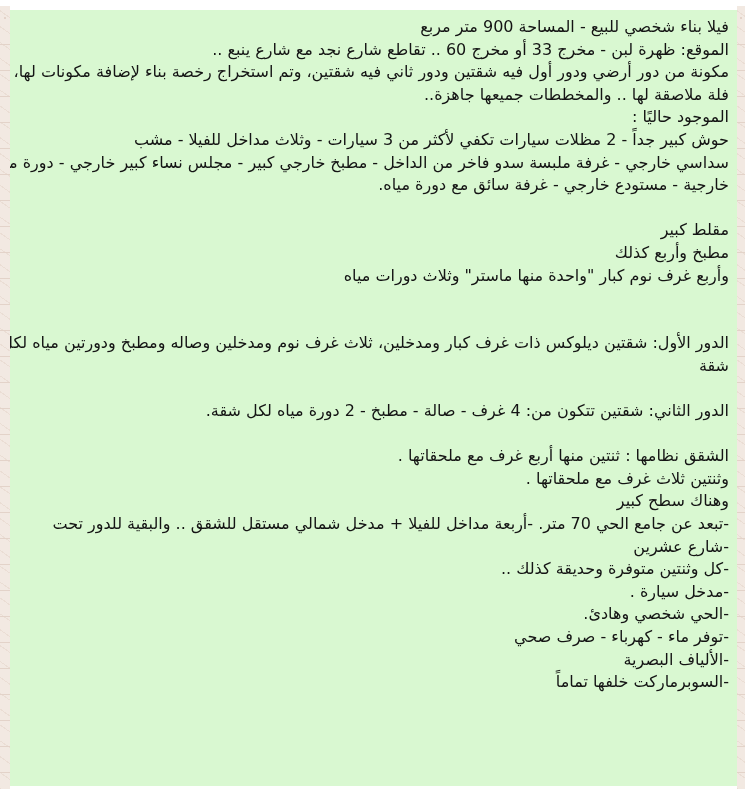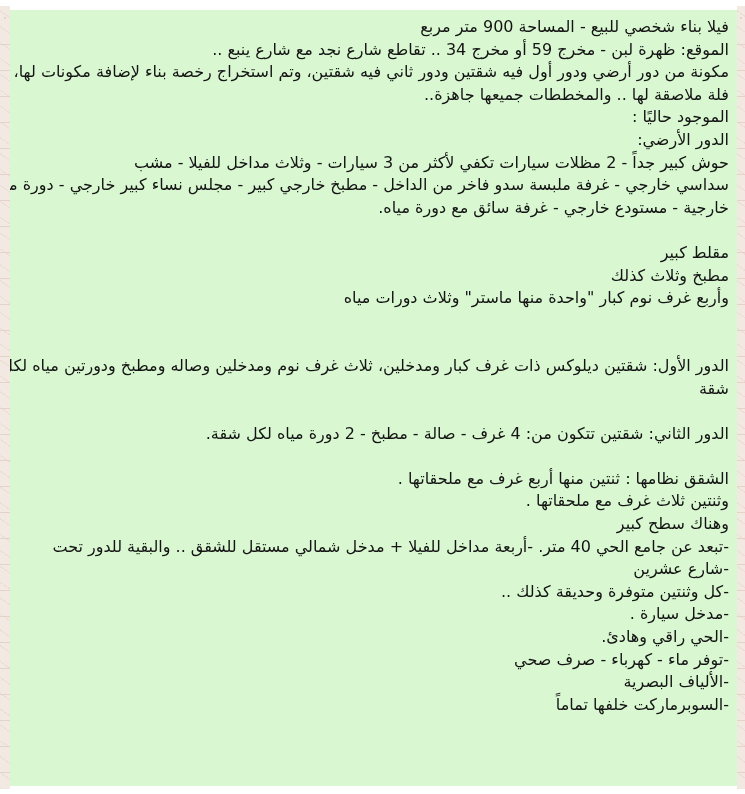--- a/index.html
+++ b/index.html
@@ -47,44 +47,43 @@
 </style>
 </head>
 <body>
 
 <div class="page">
   <div class="wallpaper left"></div>
   <div class="wallpaper right"></div>
 
   <div class="bubble" dir="rtl">
     <div class="line">فيلا بناء شخصي للبيع - المساحة 900 متر مربع</div>
-    <div class="line">الموقع: ظهرة لبن - مخرج 59 أو مخرج 34 .. تقاطع شارع نجد مع شارع ينبع ..</div>
+    <div class="line">الموقع: ظهرة لبن - مخرج 33 أو مخرج 60 .. تقاطع شارع نجد مع شارع ينبع ..</div>
     <div class="line">مكونة من دور أرضي ودور أول فيه شقتين ودور ثاني فيه شقتين، وتم استخراج رخصة بناء لإضافة مكونات لها، لبناء</div>
     <div class="line">فلة ملاصقة لها .. والمخططات جميعها جاهزة..</div>
     <div class="line">الموجود حاليًا :</div>
-    <div class="line">الدور الأرضي:</div>
     <div class="line">حوش كبير جداً - 2 مظلات سيارات تكفي لأكثر من 3 سيارات - وثلاث مداخل للفيلا - مشب</div>
     <div class="line">سداسي خارجي - غرفة ملبسة سدو فاخر من الداخل - مطبخ خارجي كبير - مجلس نساء كبير خارجي - دورة مياه</div>
     <div class="line">خارجية - مستودع خارجي - غرفة سائق مع دورة مياه.</div>
     <div class="line"></div>
     <div class="line">مقلط كبير</div>
-    <div class="line">مطبخ وثلاث كذلك</div>
+    <div class="line">مطبخ وأربع كذلك</div>
     <div class="line">وأربع غرف نوم كبار "واحدة منها ماستر" وثلاث دورات مياه</div>
     <div class="line"></div>
     <div class="line"></div>
     <div class="line">الدور الأول: شقتين ديلوكس ذات غرف كبار ومدخلين، ثلاث غرف نوم ومدخلين وصاله ومطبخ ودورتين مياه لكل</div>
     <div class="line">شقة</div>
     <div class="line"></div>
     <div class="line">الدور الثاني: شقتين تتكون من: 4 غرف - صالة - مطبخ - 2 دورة مياه لكل شقة.</div>
     <div class="line"></div>
     <div class="line">الشقق نظامها : ثنتين منها أربع غرف مع ملحقاتها .</div>
     <div class="line">وثنتين ثلاث غرف مع ملحقاتها .</div>
     <div class="line">وهناك سطح كبير</div>
-    <div class="line">-تبعد عن جامع الحي 40 متر. -أربعة مداخل للفيلا + مدخل شمالي مستقل للشقق .. والبقية للدور تحت</div>
+    <div class="line">-تبعد عن جامع الحي 70 متر. -أربعة مداخل للفيلا + مدخل شمالي مستقل للشقق .. والبقية للدور تحت</div>
     <div class="line">-شارع عشرين</div>
     <div class="line">-كل وثنتين متوفرة وحديقة كذلك ..</div>
     <div class="line">-مدخل سيارة .</div>
-    <div class="line">-الحي راقي وهادئ.</div>
+    <div class="line">-الحي شخصي وهادئ.</div>
     <div class="line">-توفر ماء - كهرباء - صرف صحي</div>
     <div class="line">-الألياف البصرية</div>
     <div class="line">-السوبرماركت خلفها تماماً</div>
   </div>
 </div>
 
 </body></html>

